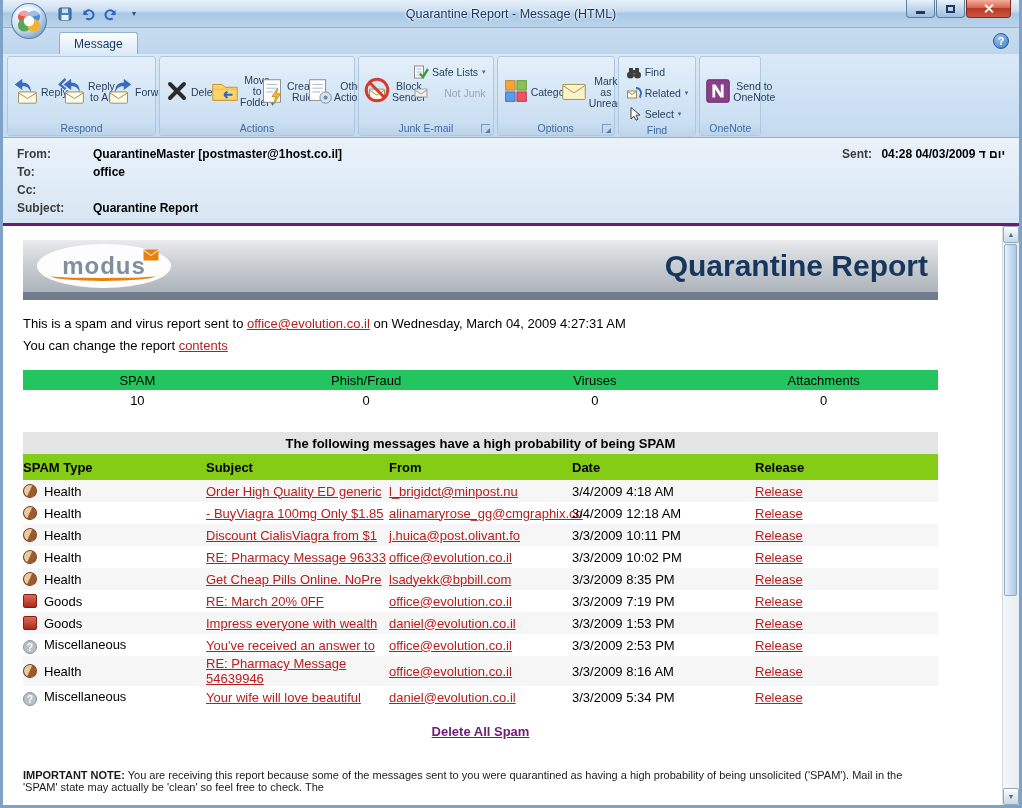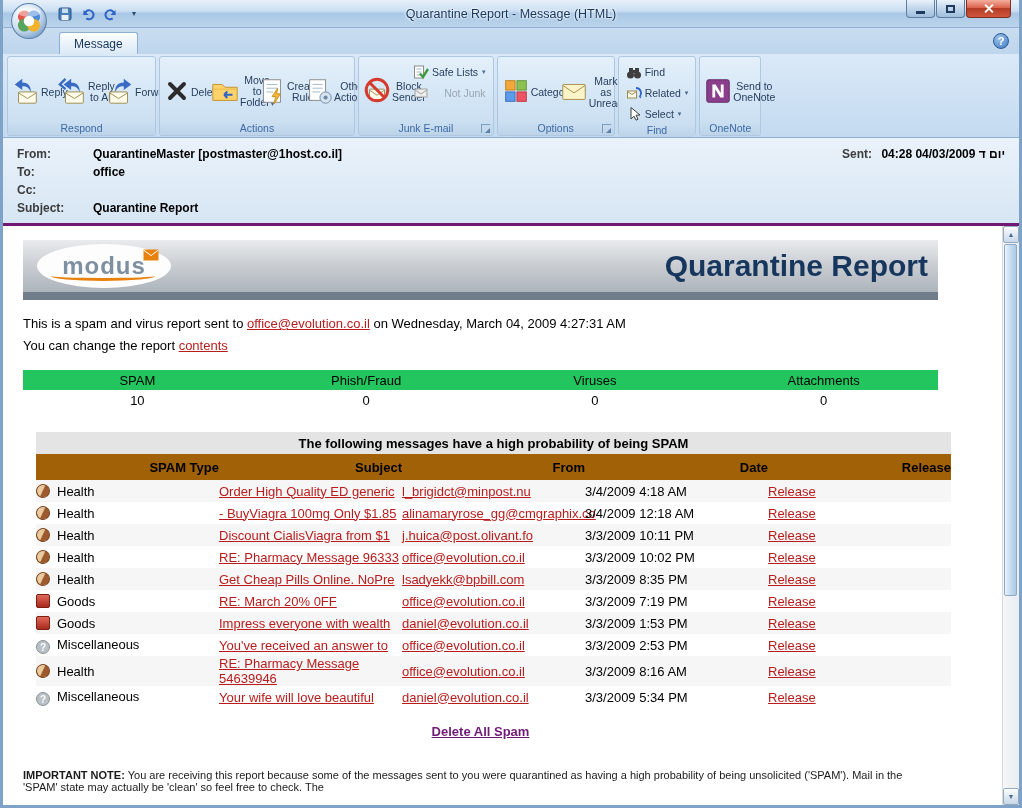--- a/index.html
+++ b/index.html
@@ -61,22 +61,22 @@
   .modus-swoosh { position:absolute; left:14px; bottom:7px; width:104px; height:10px; border-bottom:3px solid #E8820C; border-radius:50%; }
   .modus-env { position:absolute; right:12px; top:5px; }
   .banner-title { font-size:30px; font-weight:bold; color:#17365D; }
   .intro { line-height:20px; margin-bottom:2px; }
   a.lnk { color:#b91c1c; text-decoration:underline; cursor:pointer; }
   table.rep { width:100%; border-collapse:collapse; table-layout:fixed; }
   table.totals { margin-top:14px; }
   .section-title td { background:#E4E4E4; font-weight:bold; text-align:center; height:22px; }
   .totals-head td { background:#22c55e; text-align:center; height:20px; }
   .totals-vals td { background:#FFFFFF; text-align:center; height:20px; }
-  table.spam { margin-top:22px;margin-left:13px; }
-  .spam-head th { text-align:right; font-weight:bold; height:26px; vertical-align:middle; background:#a16207; }
+  table.spam { margin-top:22px; }
+  .spam-head th { text-align:left; font-weight:bold; height:26px; vertical-align:middle; background:#84cc16; }
   .spam tr.data-row { height:22px; }
   .spam tr.data-row:nth-child(odd) { background:#F6F6F6; }
   .c-type  { width:15%; }
   .c-subj  { width:31%; }
   .c-from  { width:29%; }
   .c-date  { width:17%; }
   .c-rel   { width:8%; }
   .ticon { display:inline-block; width:14px; height:14px; margin-right:7px; vertical-align:-2px; }
   .ticon.health { background:linear-gradient(135deg,#EACB9F 50%,#9C5A2E 50%); border:1px solid #7A4520; border-radius:7px; transform:rotate(-20deg); }
   .ticon.goods { background:linear-gradient(#E06A5A,#A82A1C); border:1px solid #7E1F14; border-radius:2px; }

